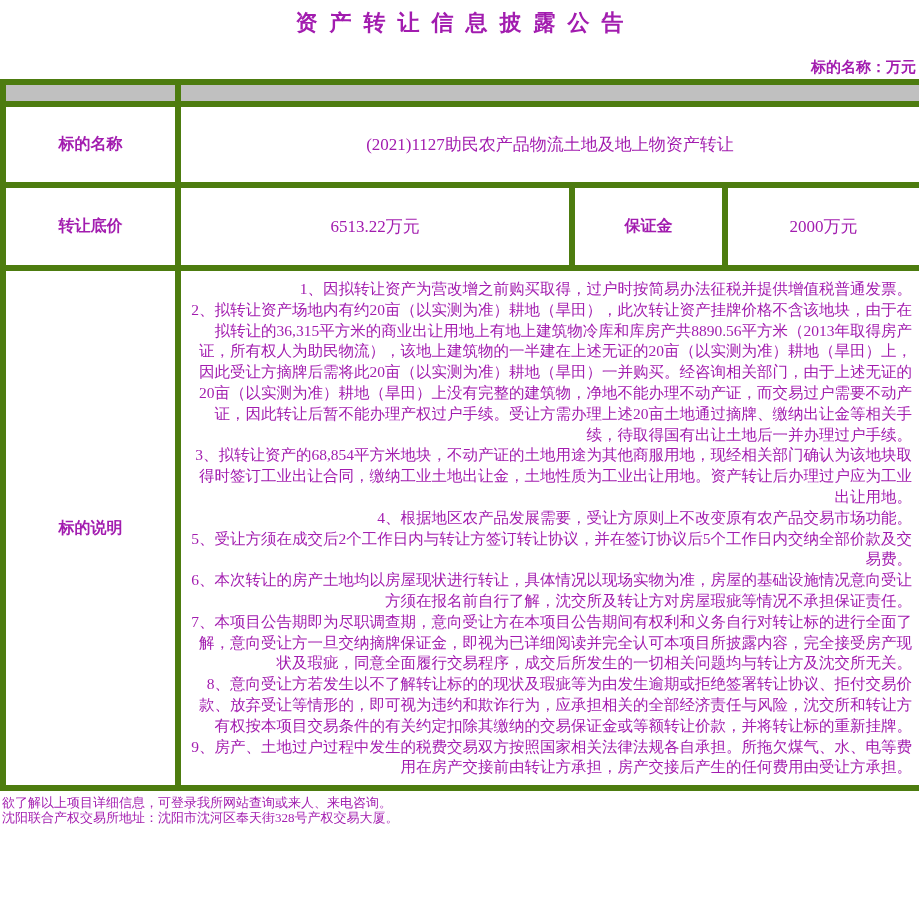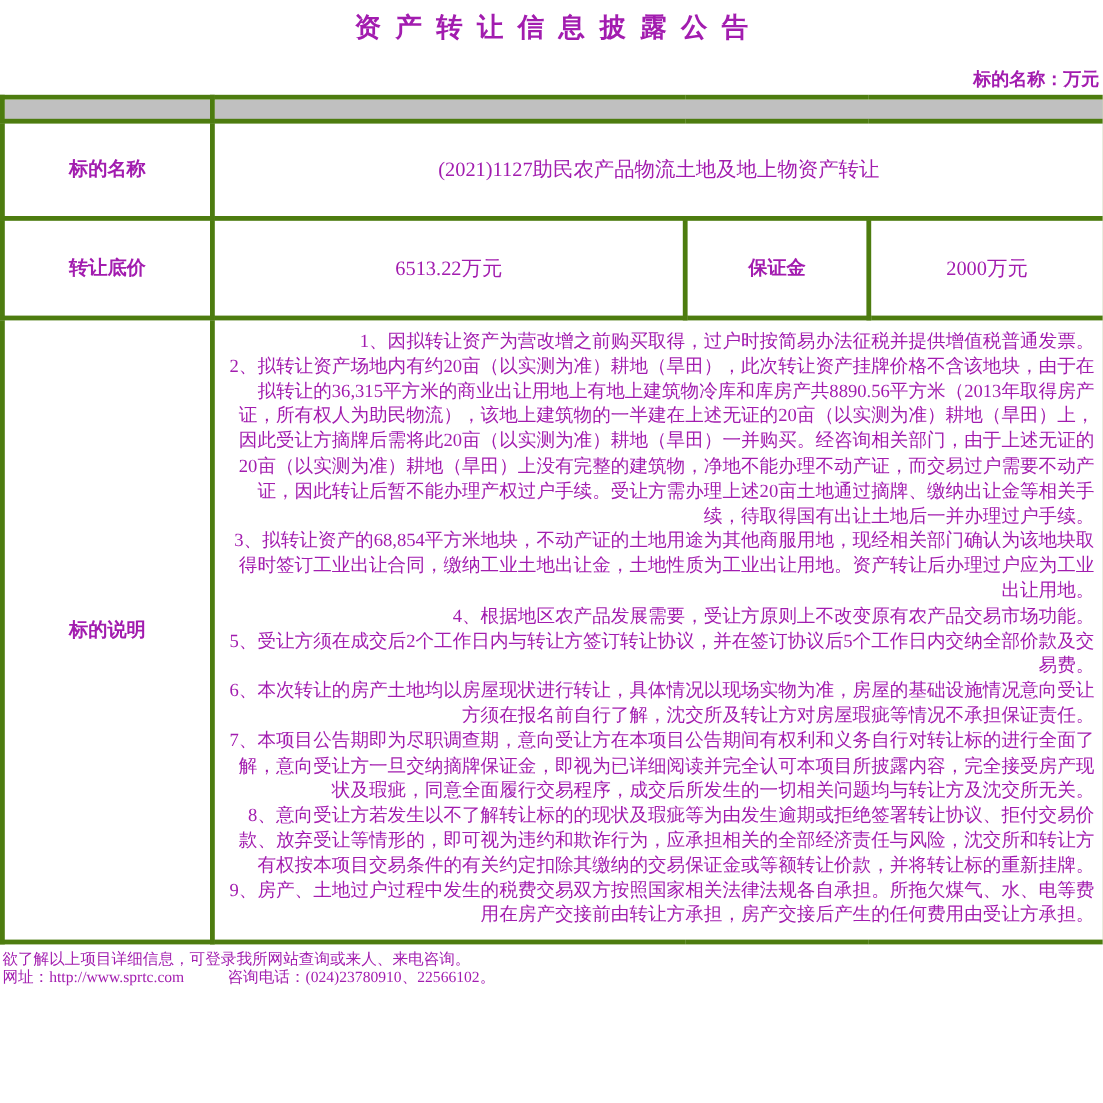--- a/index.html
+++ b/index.html
@@ -32,21 +32,21 @@
     font-size: 15px;
     line-height: 18px;
   }
   table.main-table {
     border-collapse: collapse;
     table-layout: fixed;
     width: 919px;
     border: 2px solid #000;
   }
   table.main-table td {
-    border: 4px solid #4d7c0f;
+    border: 6px solid #4d7c0f;
     overflow: hidden;
   }
   tr.header-row td {
     height: 16px;
     padding: 0;
   }
   td.label {
     font-weight: bold;
     font-size: 16px;
     text-align: center;
@@ -125,16 +125,16 @@
 7、本项目公告期即为尽职调查期，意向受让方在本项目公告期间有权利和义务自行对转让标的进行全面了解，意向受让方一旦交纳摘牌保证金，即视为已详细阅读并完全认可本项目所披露内容，完全接受房产现状及瑕疵，同意全面履行交易程序，成交后所发生的一切相关问题均与转让方及沈交所无关。
 8、意向受让方若发生以不了解转让标的的现状及瑕疵等为由发生逾期或拒绝签署转让协议、拒付交易价款、放弃受让等情形的，即可视为违约和欺诈行为，应承担相关的全部经济责任与风险，沈交所和转让方有权按本项目交易条件的有关约定扣除其缴纳的交易保证金或等额转让价款，并将转让标的重新挂牌。
 9、房产、土地过户过程中发生的税费交易双方按照国家相关法律法规各自承担。所拖欠煤气、水、电等费用在房产交接前由转让方承担，房产交接后产生的任何费用由受让方承担。</td>
       </tr>
 
     </tbody>
   </table>
 
   <div class="footer">
     <div>欲了解以上项目详细信息，可登录我所网站查询或来人、来电咨询。</div>
-    <div><span>网址：http://www.sprtc.com</span><span class="phone">咨询电话：(024)23780910、22566102。</span></div>
+    <div>沈阳联合产权交易所地址：沈阳市沈河区奉天街328号产权交易大厦。</div>
   </div>
 
 </div>
 
 </body></html>

